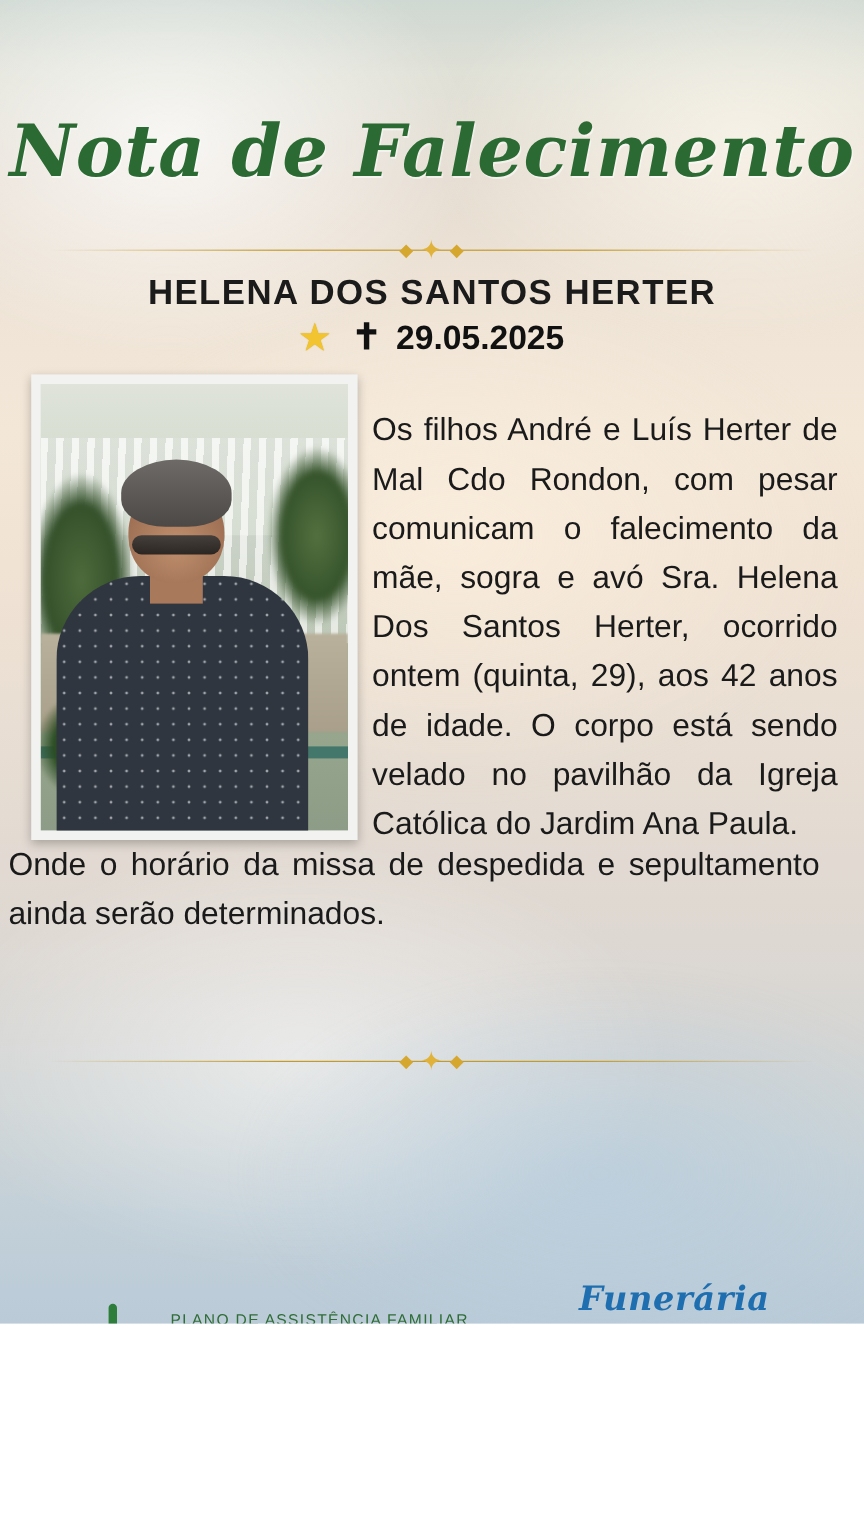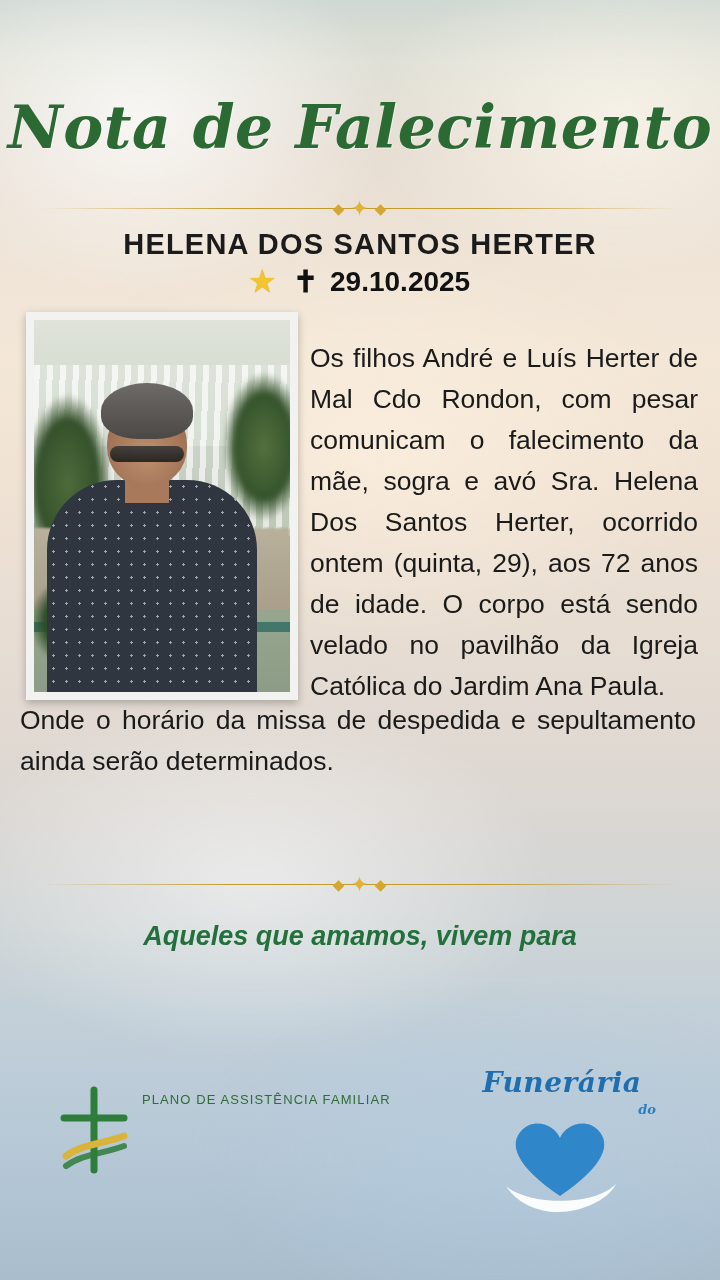--- a/index.html
+++ b/index.html
@@ -8,21 +8,21 @@
   }
   body {
     width: 720px;
     height: 1280px;
     font-family: "Liberation Sans", sans-serif;
     overflow: hidden;
   }
   .poster {
     position: relative;
     width: 720px;
-    height: 1280px;
+    height: 1103px;
     overflow: hidden;
     background:
       linear-gradient(180deg,
         #cfd8d2 0px,
         #dfe0d6 60px,
         #e6ddd2 150px,
         #efe4d6 260px,
         #f3e7d8 360px,
         #f1e3d4 470px,
         #eadfd3 580px,
@@ -230,21 +230,21 @@
     top: 338px;
     width: 388px;
     font-size: 26.5px;
     line-height: 41px;
     color: #1a1a1a;
     text-align: justify;
     text-justify: inter-word;
   }
   .body-text-full {
     position: absolute;
-    left: 20px;
+    left: 7px;
     top: 700px;
     width: 676px;
     font-size: 26.5px;
     line-height: 41px;
     color: #1a1a1a;
     text-align: justify;
     text-justify: inter-word;
   }
 
   
@@ -367,54 +367,53 @@
         <span class="big">✦</span>
         <span>◆</span>
       </div>
     </div>
 
     <div class="deceased-name">HELENA DOS SANTOS HERTER</div>
 
     <div class="dates">
       <span class="star-icon">★</span>
       <span class="cross-icon">✝</span>
-      <span>29.10.2025</span>
+      <span>29.05.2025</span>
     </div>
 
     <div class="photo-frame">
       <div class="photo">
         <div class="ph-sky"></div>
         <div class="ph-falls"></div>
         <div class="ph-green-l"></div>
         <div class="ph-green-r"></div>
         <div class="ph-water"></div>
         <div class="ph-rail"></div>
         <div class="ph-bush"></div>
         <div class="ph-body"></div>
         <div class="ph-neck"></div>
         <div class="ph-person-head"></div>
         <div class="ph-person-hair"></div>
         <div class="ph-glasses"></div>
       </div>
     </div>
 
-    <div class="body-text-right">Os filhos André e Luís Herter de Mal Cdo Rondon, com pesar comunicam o falecimento da mãe, sogra e avó Sra. Helena Dos Santos Herter, ocorrido ontem (quinta, 29), aos 72 anos de idade. O corpo está sendo velado no pavilhão da Igreja Católica do Jardim Ana Paula.</div>
+    <div class="body-text-right">Os filhos André e Luís Herter de Mal Cdo Rondon, com pesar comunicam o falecimento da mãe, sogra e avó Sra. Helena Dos Santos Herter, ocorrido ontem (quinta, 29), aos 42 anos de idade. O corpo está sendo velado no pavilhão da Igreja Católica do Jardim Ana Paula.</div>
     <div class="body-text-full">Onde o horário da missa de despedida e sepultamento ainda serão determinados.</div>
 
     <div class="divider divider-bottom">
       <div class="line"></div>
       <div class="gem">
         <span>◆</span>
         <span class="big">✦</span>
         <span>◆</span>
       </div>
     </div>
 
     <div class="quote">
-      <div>Aqueles que amamos, vivem para</div>
     </div>
 
     <div class="logo-pax">
       <div class="pax-cross">
         <svg viewBox="0 0 78 92" width="78" height="92" aria-hidden="true">
           <g fill="none" stroke="#2f7d3a" stroke-width="7" stroke-linecap="round">
             <path d="M38 6 L38 86"></path>
             <path d="M8 34 L68 34"></path>
           </g>
           <path d="M10 72 C26 60, 46 60, 68 52" stroke="#d9b43a" stroke-width="7" fill="none" stroke-linecap="round"></path>

